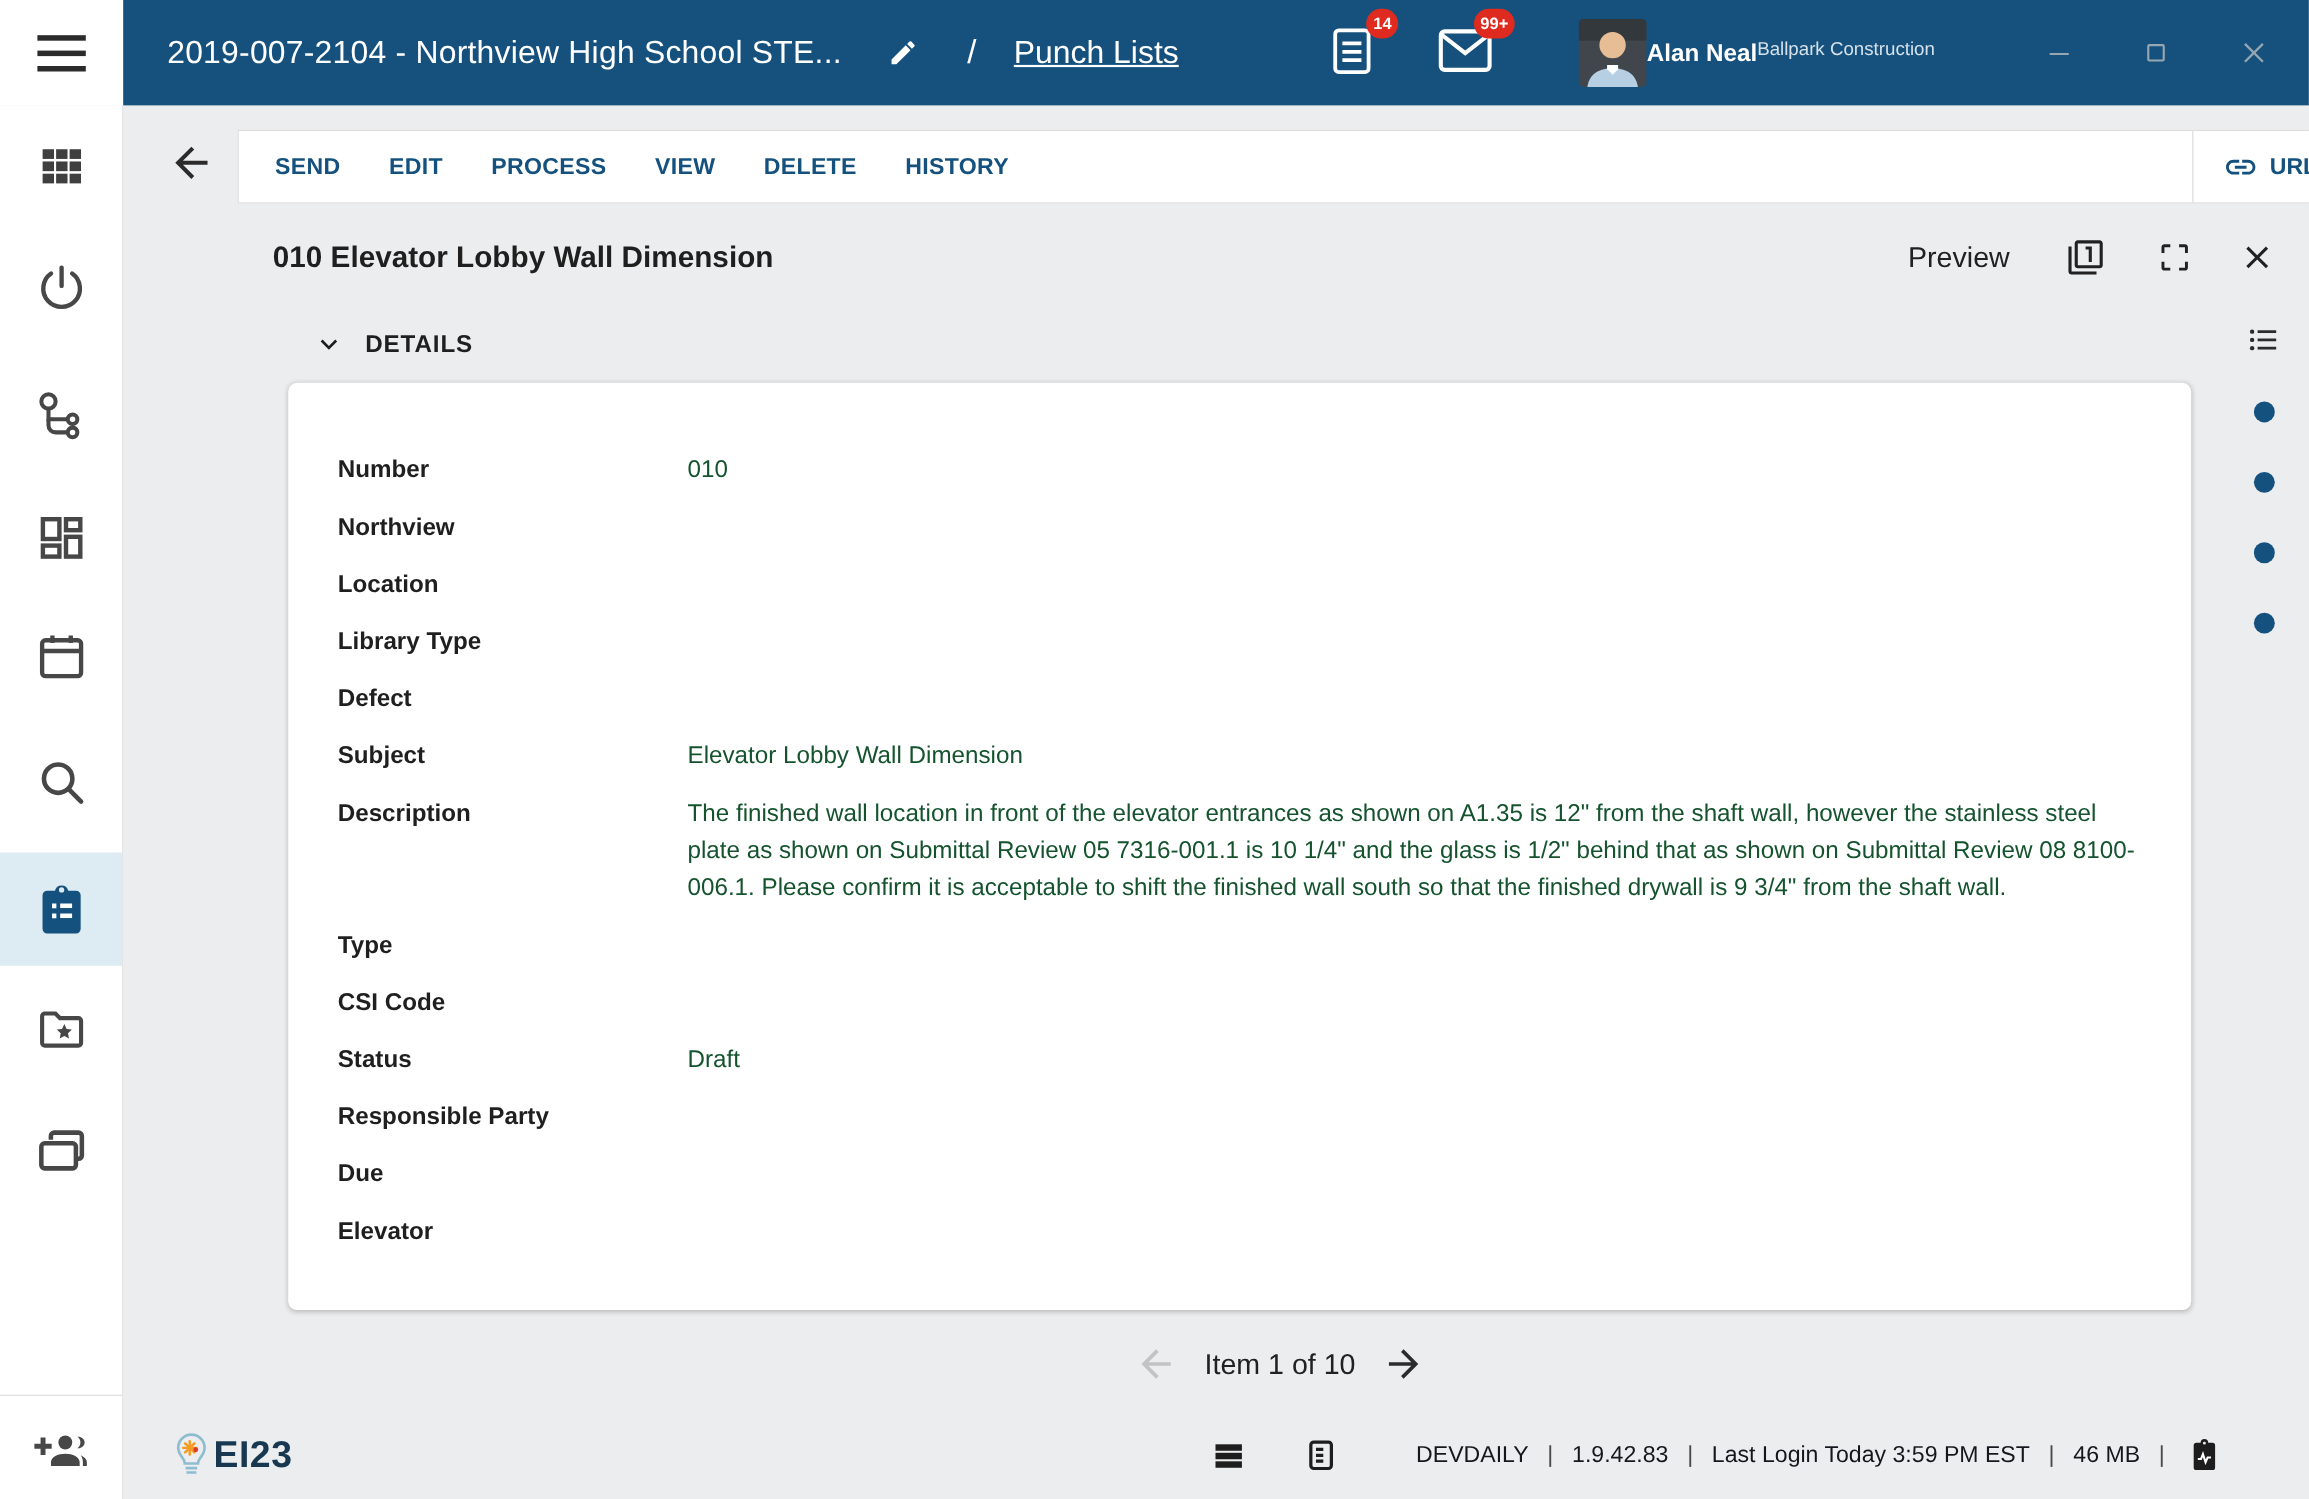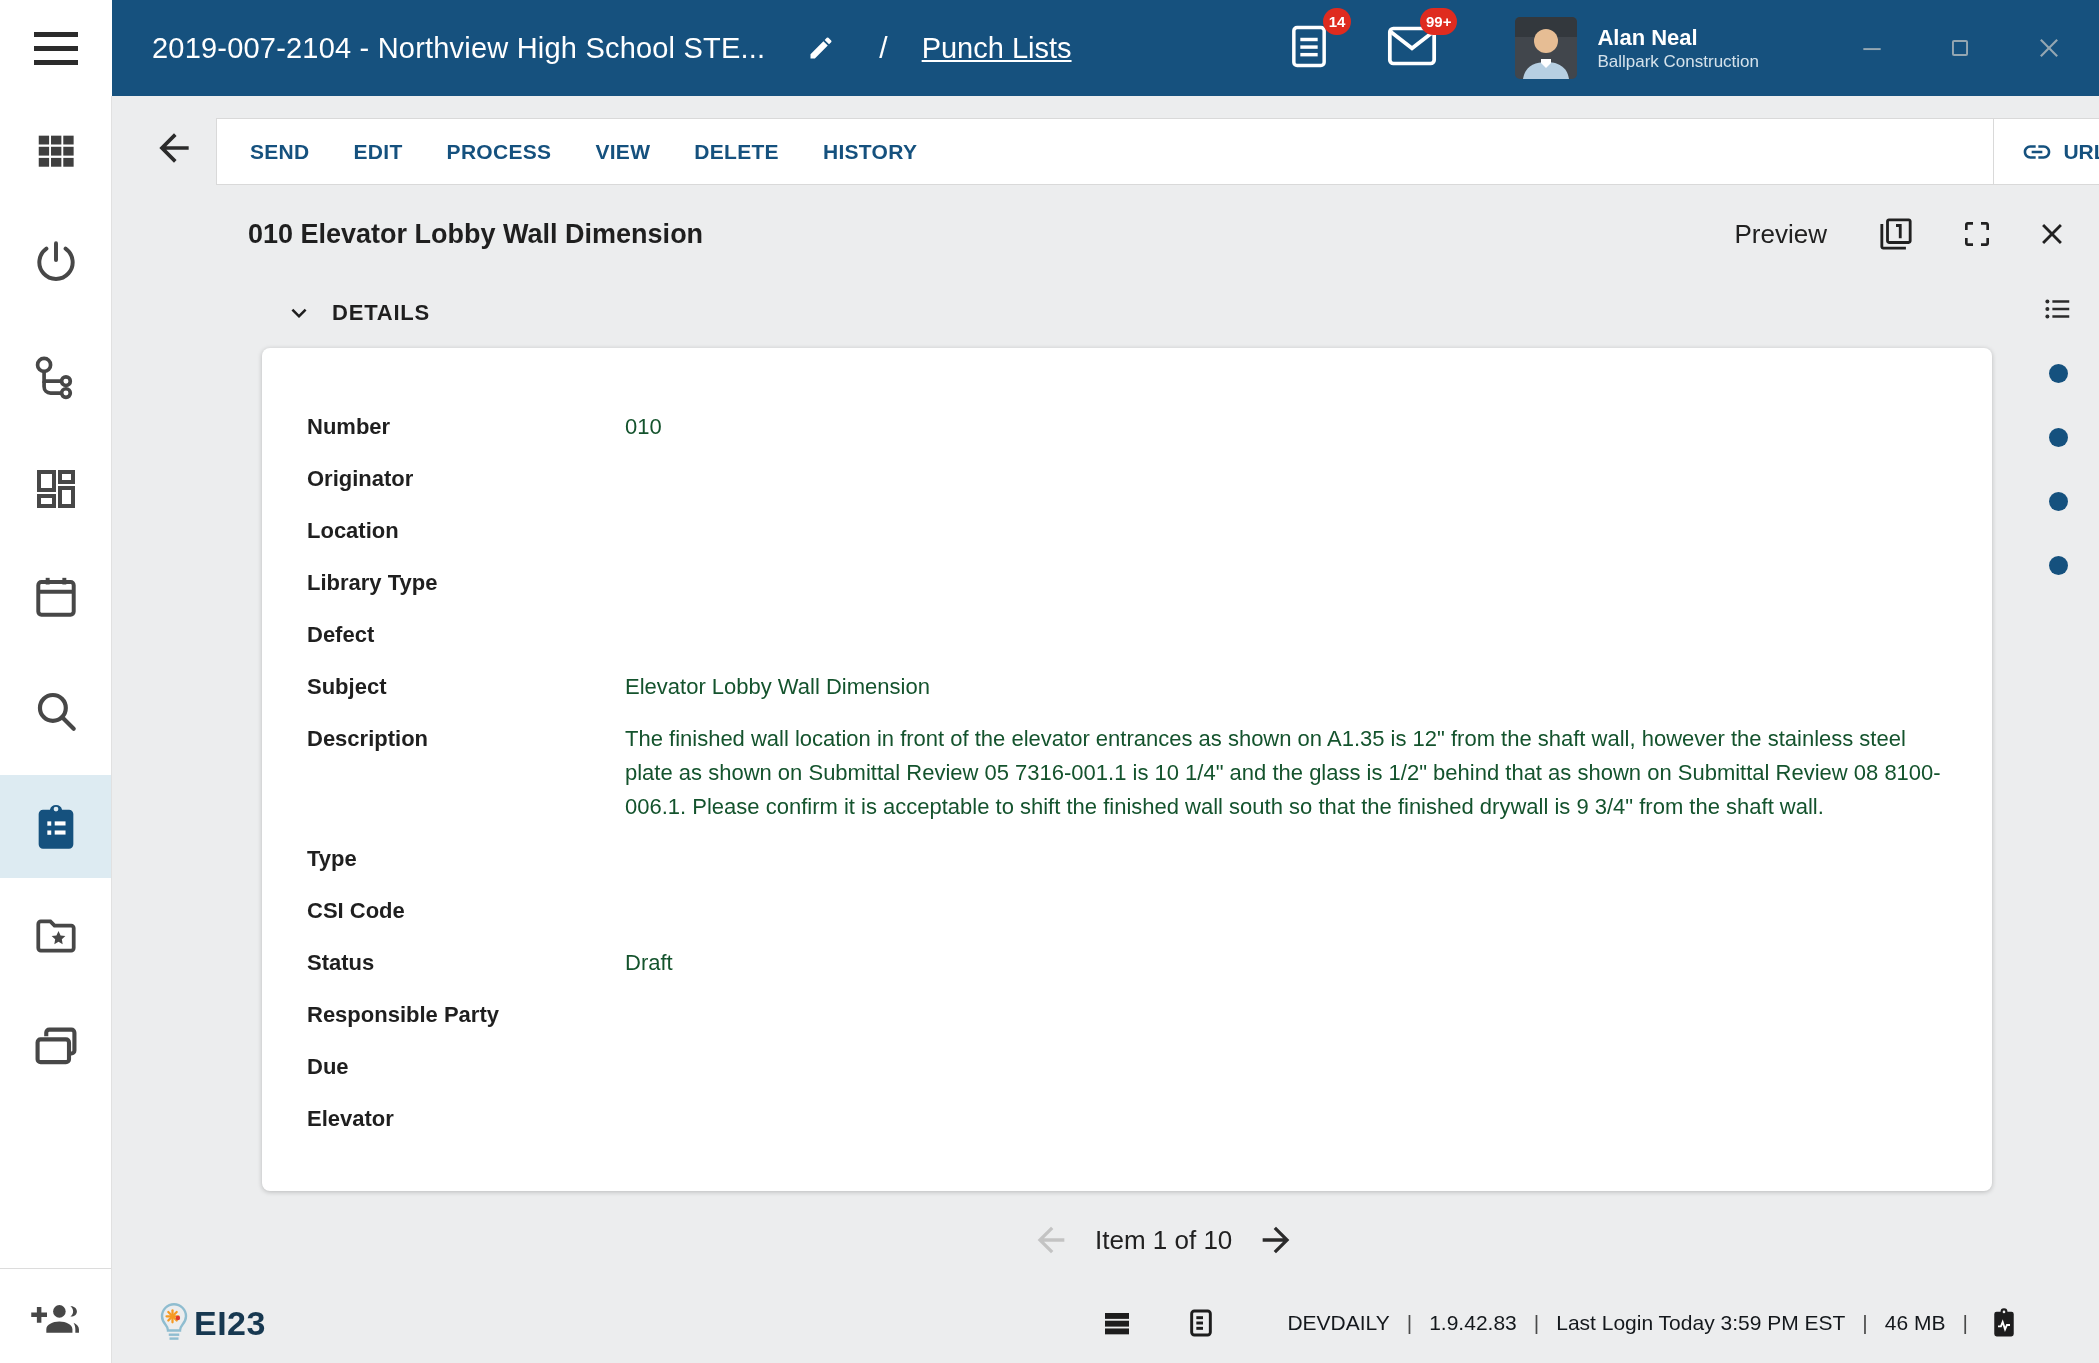--- a/index.html
+++ b/index.html
@@ -14,21 +14,21 @@
   .hamburger span { display:block; width:44px; height:5px; background:#2b2b2b; }
   .topbar-blue { flex:1; background:#16517e; display:flex; align-items:center; padding-left:40px; color:#fff; }
   .project-title { font-size:29px; font-weight:400; letter-spacing:0.2px; white-space:nowrap; }
   .bc-sep { font-size:30px; font-weight:300; margin:0 10px; }
   .pencil-wrap { margin:0 34px 0 42px; display:flex; align-items:center; cursor:pointer; }
   .section-title { font-size:29px; font-weight:400; white-space:nowrap;text-decoration:underline; }
   .topbar-right { margin-left:auto; display:flex; align-items:center; padding-right:36px; }
   .icon-badge { position:relative; margin-right:48px; cursor:pointer; }
   .badge { position:absolute; top:-10px; right:-16px; min-width:27px; height:27px; border-radius:14px; background:#df2b1f; color:#fff; font-size:15px; font-weight:700; display:flex; align-items:center; justify-content:center; padding:0 6px; }
   .avatar { width:62px; height:62px; border-radius:5px; overflow:hidden; margin-left:26px; flex:0 0 auto; cursor:pointer; }
-  .user-meta { margin-left:20px; margin-right:100px; display:flex; flex-direction:column; line-height:1.25; }
+  .user-meta { margin-right:100px; display:flex; flex-direction:row; line-height:1.25; }
   .user-name { font-size:22px; font-weight:700; color:#ffffff; white-space:nowrap; }
   .user-company { font-size:17px; font-weight:400; color:#d5e2eb; white-space:nowrap; }
   .win-controls { display:flex; align-items:center; gap:62px; }
   .win-btn { cursor:pointer; display:flex; align-items:center; }
 
   
   .sidebar { position:absolute; top:96px; left:0; width:112px; bottom:0; background:#ffffff; border-right:1px solid #e1e1e1; }
   .nav-cell { position:absolute; left:0; width:111px; height:100px; display:flex; align-items:center; justify-content:center; cursor:pointer; }
   .nav-cell.active { background:#ddebf2; }
   .sidebar-divider { position:absolute; left:0; width:111px; top:1172px; height:1px; background:#dcdcdc; }
@@ -304,21 +304,21 @@
       <span class="rail-dot"></span>
       <span class="rail-dot"></span>
     </div>
 
     <section class="card">
       <div class="field-row">
         <div class="field-label">Number</div>
         <div class="field-value">010</div>
       </div>
       <div class="field-row">
-        <div class="field-label">Originator</div>
+        <div class="field-label">Northview</div>
         <div class="field-value"></div>
       </div>
       <div class="field-row">
         <div class="field-label">Location</div>
         <div class="field-value"></div>
       </div>
       <div class="field-row">
         <div class="field-label">Library Type</div>
         <div class="field-value"></div>
       </div>

